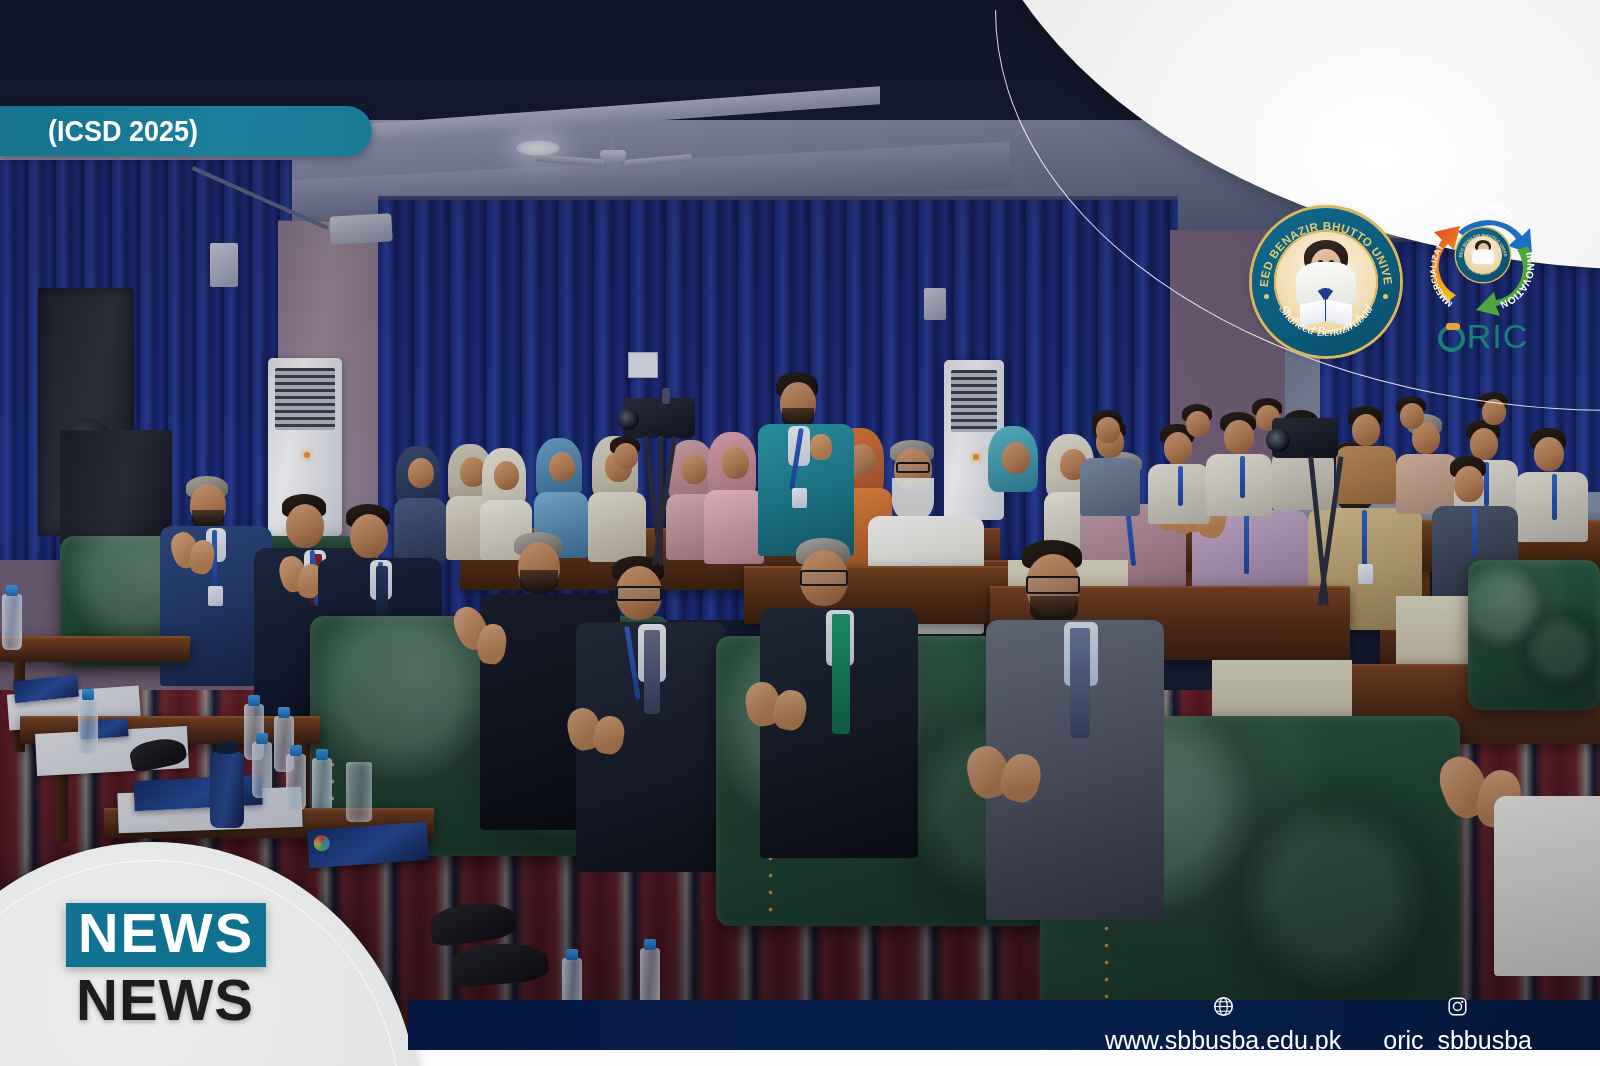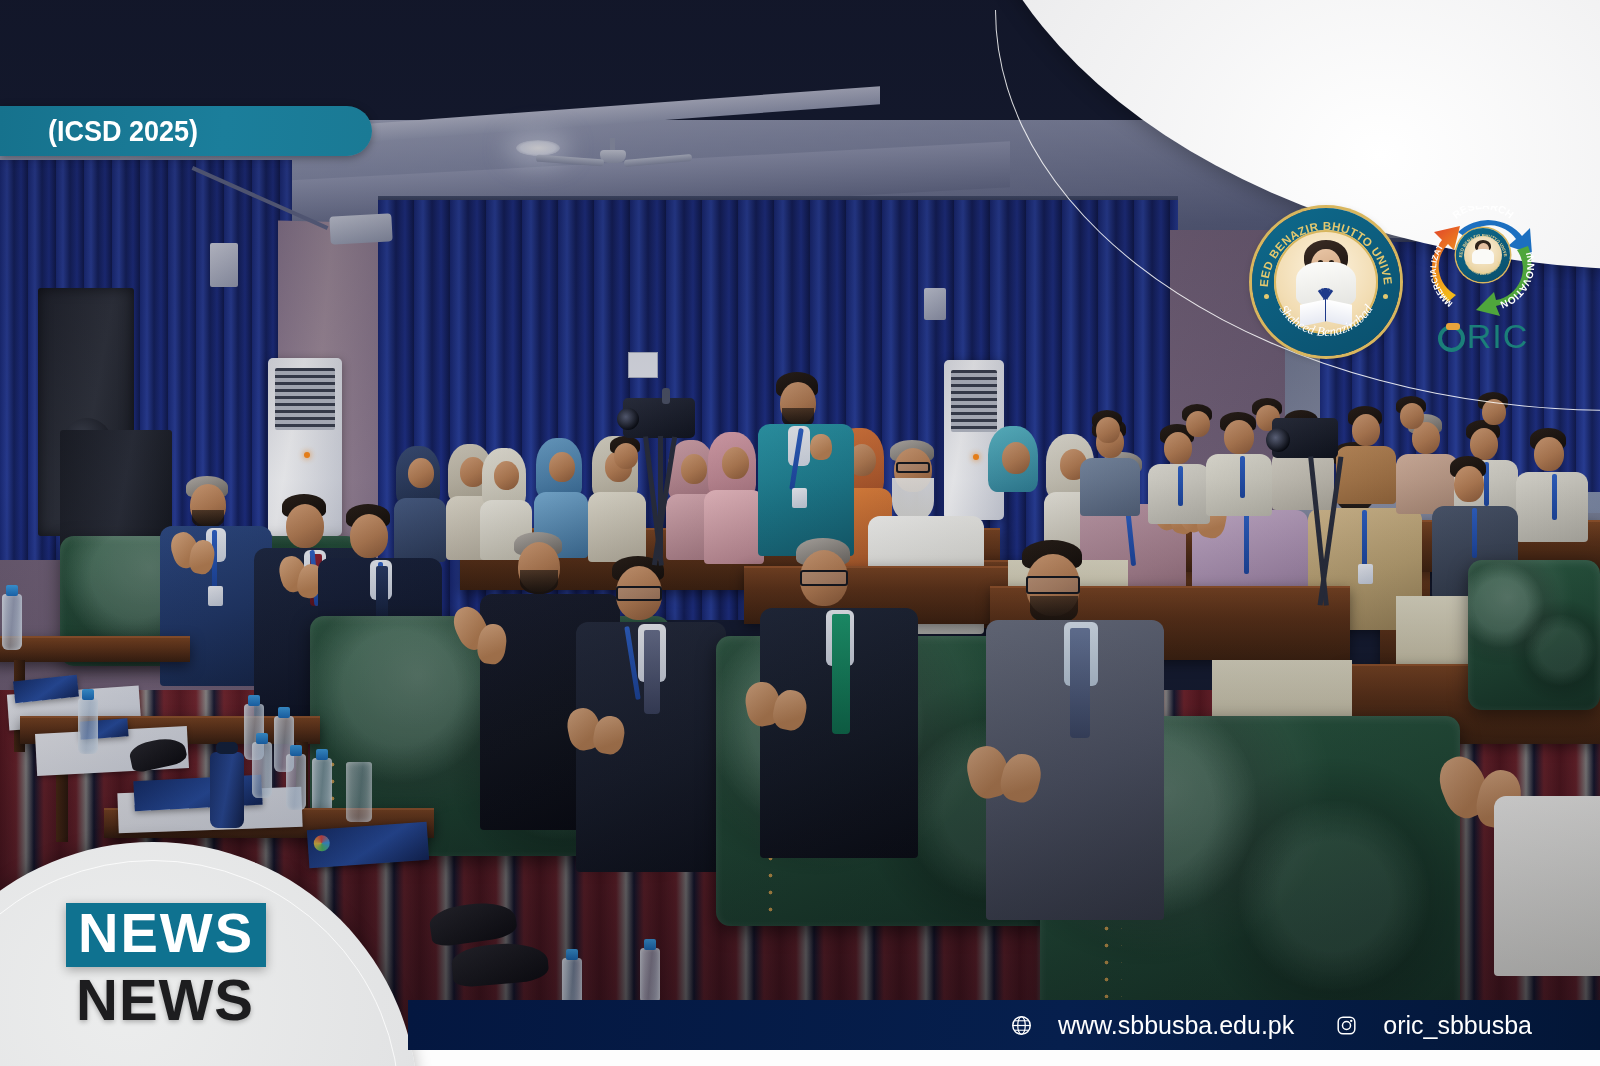--- a/index.html
+++ b/index.html
@@ -492,21 +492,21 @@
   }
 
   
   .footer-bar {
     position: absolute; left: 408px; top: 1000px; width: 1192px; height: 50px;
     background: linear-gradient(95deg, #041740 0%, #061f4d 55%, #031637 100%);
     z-index: 23;
     display: flex; align-items: center; justify-content: flex-end;
     padding-right: 68px; gap: 42px;
   }
-  .fi { display: flex; align-items: center; gap: 26px; }
+  .fi { display: flex; align-items: center; gap: 9px; flex-direction: column; }
   .fi-text { color: #fff; font-size: 25px; }
   .globe-icon { width: 21px; height: 21px; }
   .ig-icon { width: 21px; height: 21px; }
 
   .bottom-white {
     position: absolute; left: 408px; top: 1050px; width: 1192px; height: 16px;
     background: #fdfdfd; z-index: 22;
   }
 </style>
 </head>

